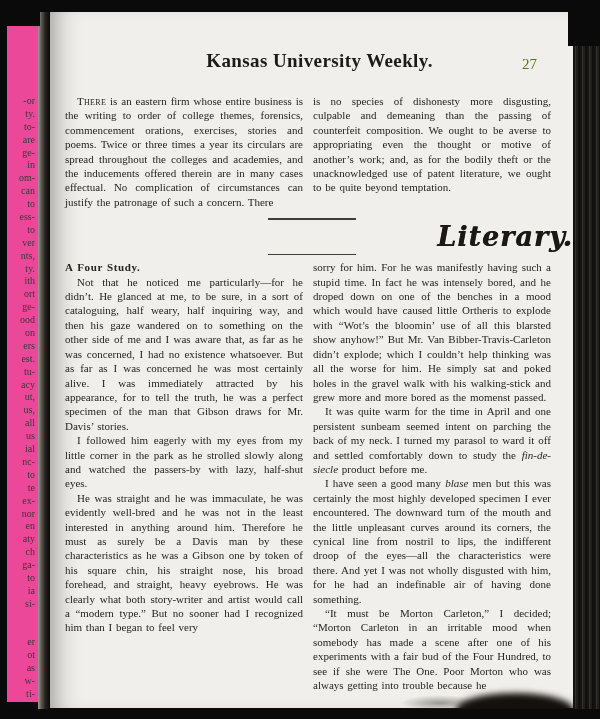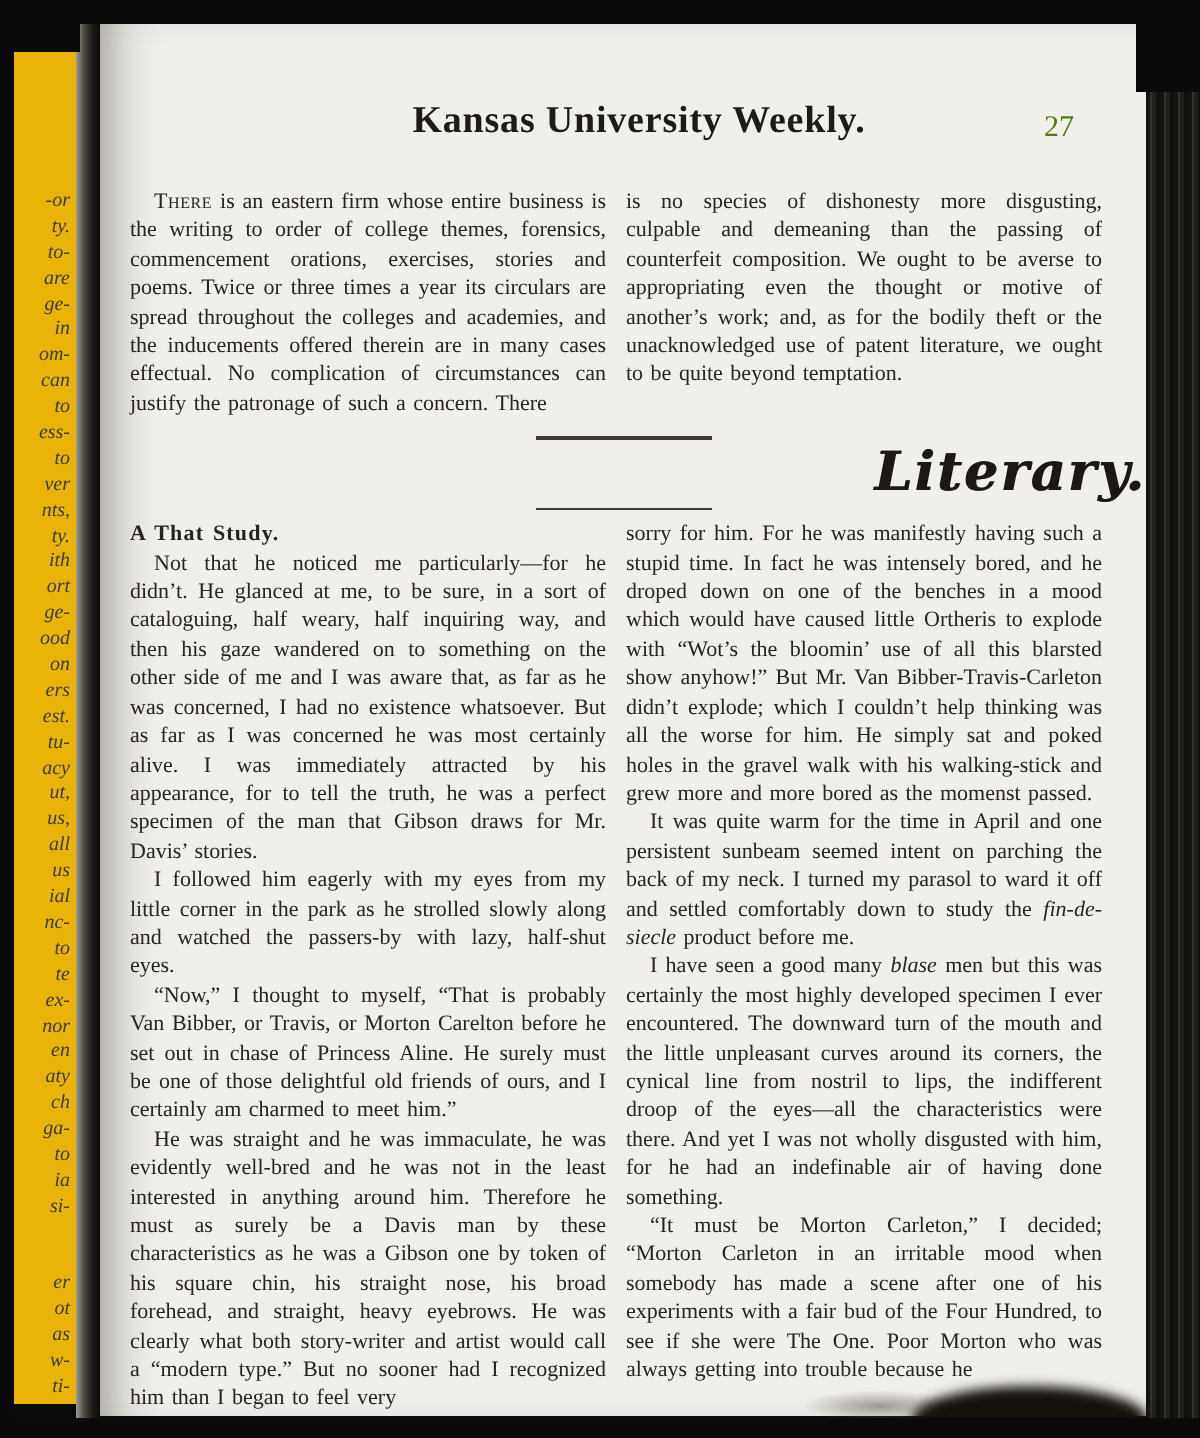--- a/index.html
+++ b/index.html
@@ -4,21 +4,21 @@
 <style>
   html,body { margin:0; padding:0; background:#000; }
   .scan {
     position:relative; width:600px; height:719px;
     background:#0b0b0b; overflow:hidden;
     font-family:"Liberation Serif","DejaVu Serif",serif;
   }
   
   .neighbor {
     position:absolute; left:7px; top:24px; width:31px; height:678px;
-    background:#eab308; overflow:hidden;font-style:italic;
+    background:#ec4899; overflow:hidden;
   }
   .neighbor-inner { padding-top:71px; }
   .frag {
     height:12.9px; line-height:12.9px; font-size:10px;
     color:#3c3934; text-align:right; padding-right:3px;
     white-space:nowrap; overflow:hidden;
   }
   
   .binding {
     position:absolute; left:38px; top:10px; width:12px; height:700px;
@@ -158,25 +158,24 @@
     </div>
 
     <div class="section-head">
       <div class="rule"></div>
       <div class="blackletter">Literary.</div>
       <div class="rule"></div>
     </div>
 
     <div class="cols story bodytext">
       <div class="col">
-        <p class="article-title">A That Study.</p>
+        <p class="article-title">A Four Study.</p>
         <div>
             <p class="indent"><span>Not that he noticed me particularly—for he didn’t.  He glanced at me, to be sure, in a sort of cataloguing, half weary, half inquiring way, and then his gaze wandered on to something on the other side of me and I was aware that, as far as he was concerned, I had no existence whatsoever.  But as far as I was concerned he was most certainly alive.  I was immediately attracted by his appearance, for to tell the truth, he was a perfect specimen of the man that Gibson draws for Mr. Davis’ stories.</span></p>
             <p class="indent"><span>I followed him eagerly with my eyes from my little corner in the park as he strolled slowly along and watched the passers-by with lazy, half-shut eyes.</span></p>
-            <p class="indent"><span>“Now,” I thought to myself, “That is probably Van Bibber, or Travis, or Morton Carelton before he set out in chase of Princess Aline.  He surely must be one of those delightful old friends of ours, and I certainly am charmed to meet him.”</span></p>
             <p class="indent"><span>He was straight and he was immaculate, he was evidently well-bred and he was not in the least interested in anything around him.  Therefore he must as surely be a Davis man by these characteristics as he was a Gibson one by token of his square chin, his straight nose, his broad forehead, and straight, heavy eyebrows.  He was clearly what both story-writer and artist would call a “modern type.”  But no sooner had I recognized him than I began to feel very</span></p>
           </div>
       </div>
       <div class="col">
         <div>
             <p class=""><span>sorry for him.  For he was manifestly having such a stupid time.  In fact he was intensely bored, and he droped down on one of the benches in a mood which would have caused little Ortheris to explode with “Wot’s the bloomin’ use of all this blarsted show anyhow!” But Mr. Van Bibber-Travis-Carleton didn’t explode; which I couldn’t help thinking was all the worse for him.  He simply sat and poked holes in the gravel walk with his walking-stick and grew more and more bored as the momenst passed.</span></p>
             <p class="indent"><span>It was quite warm for the time in April and one persistent sunbeam seemed intent on parching the back of my neck.  I turned my parasol to ward it off and settled comfortably down to study the </span><span class="it">fin-de-siecle</span><span> product before me.</span></p>
             <p class="indent"><span>I have seen a good many </span><span class="it">blase</span><span> men but this was certainly the most highly developed specimen I ever encountered.  The downward turn of the mouth and the little unpleasant curves around its corners, the cynical line from nostril to lips, the indifferent droop of the eyes—all the characteristics were there.  And yet I was not wholly disgusted with him, for he had an indefinable air of having done something.</span></p>
             <p class="indent"><span>“It must be Morton Carleton,” I decided; “Morton Carleton in an irritable mood when somebody has made a scene after one of his experiments with a fair bud of the Four Hundred, to see if she were The One.  Poor Morton who was always getting into trouble because he</span></p>
           </div>

